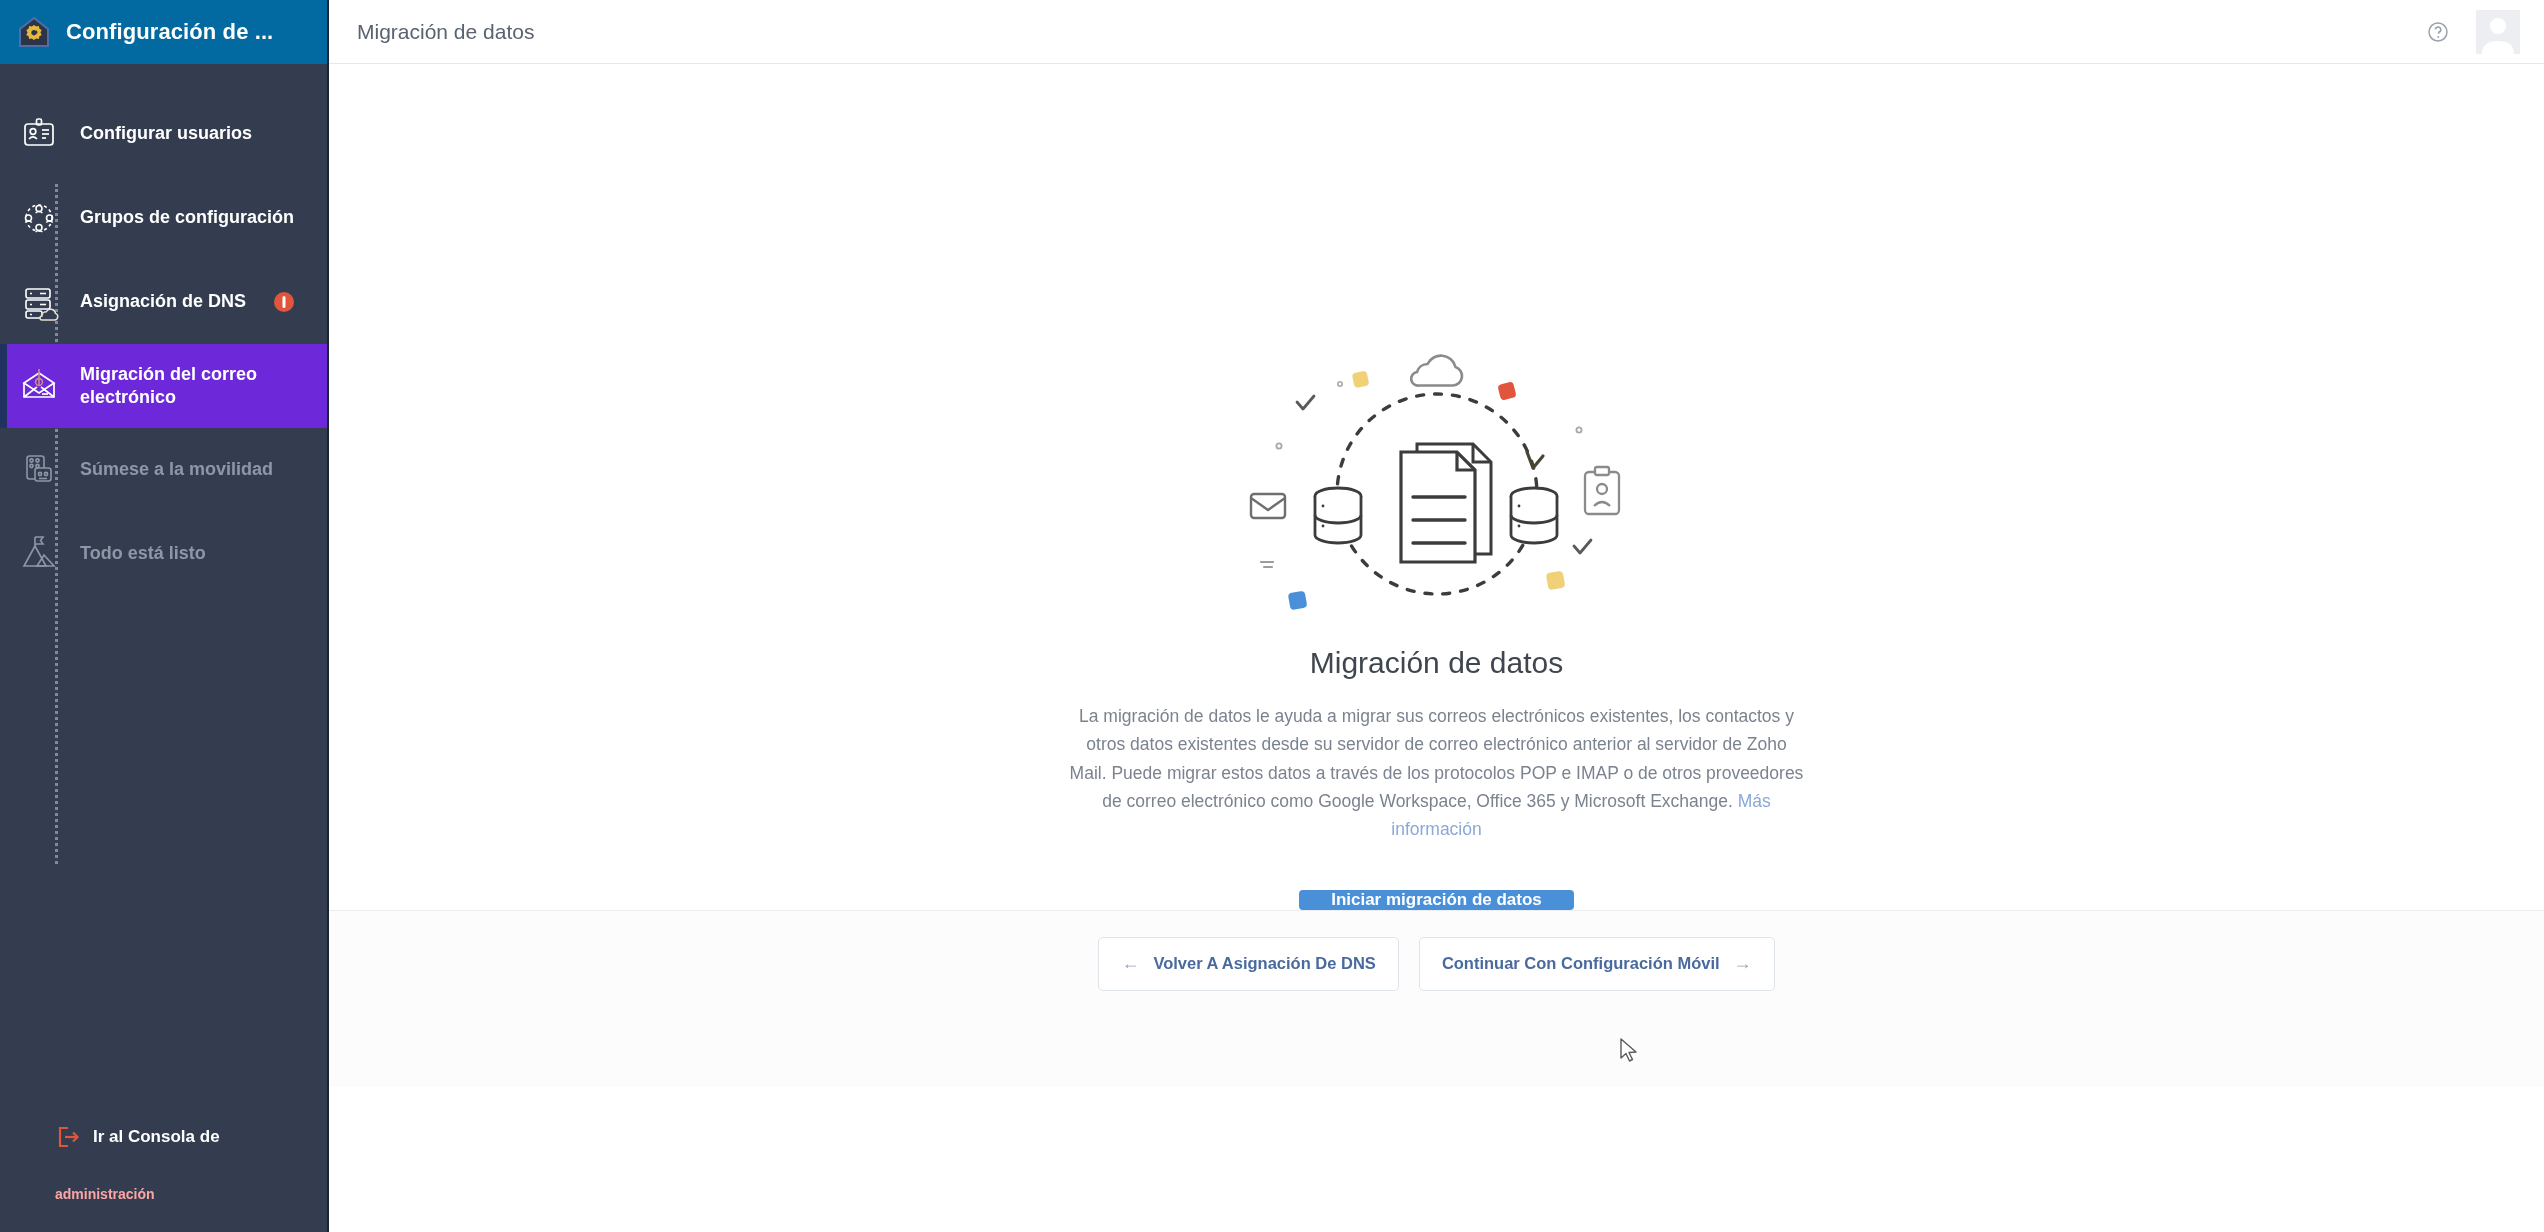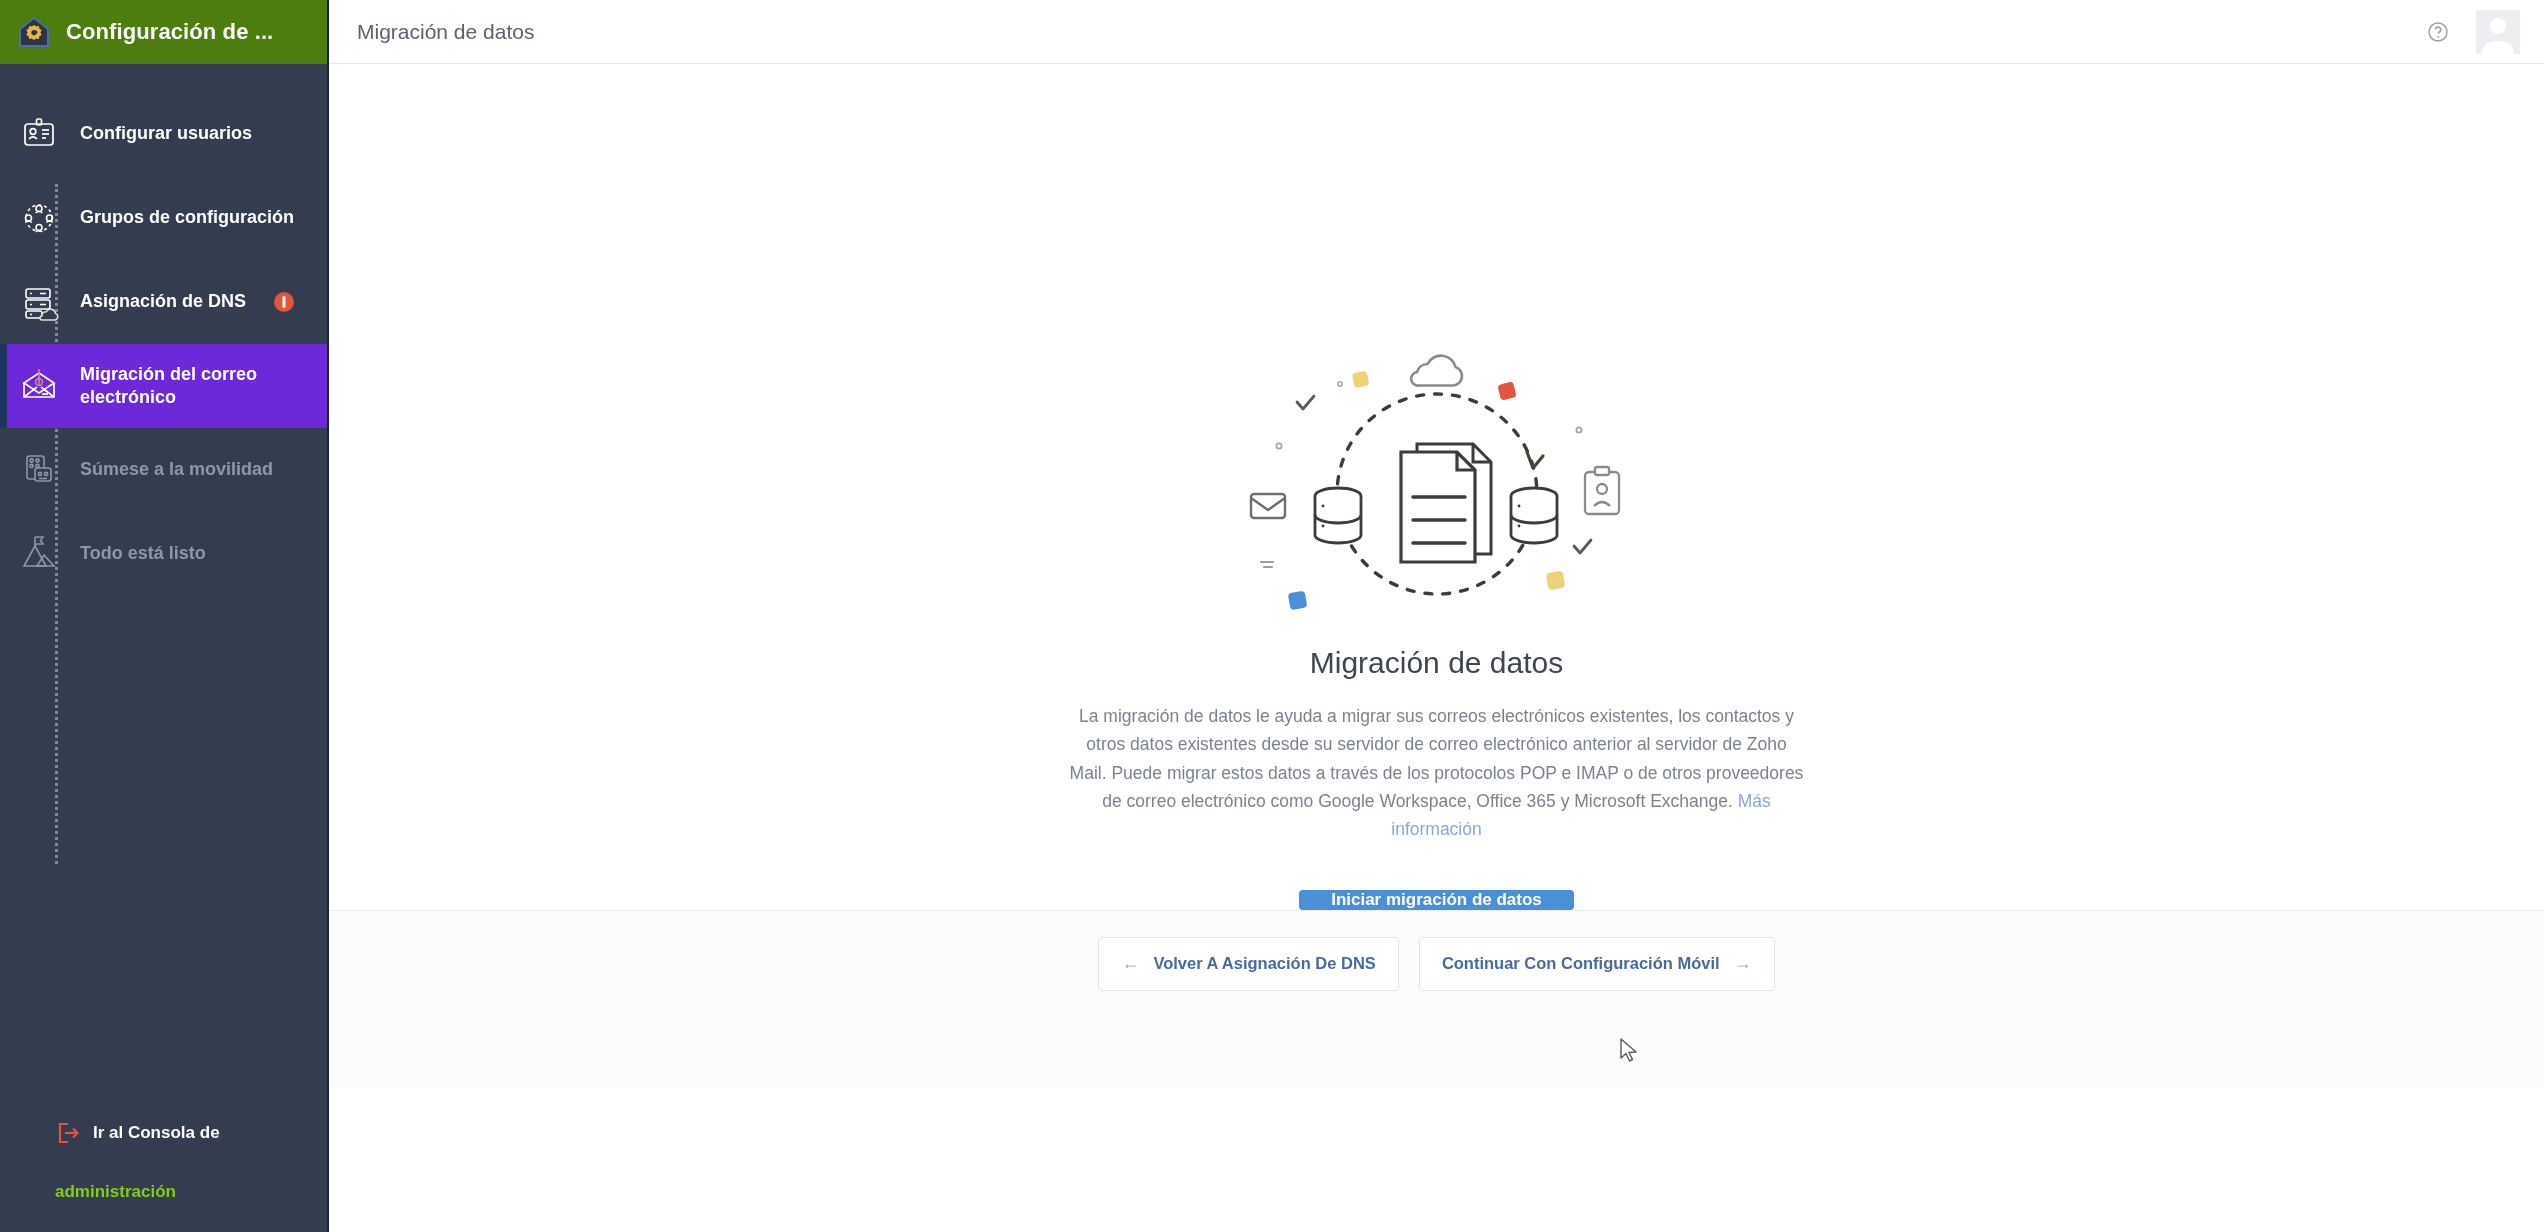--- a/index.html
+++ b/index.html
@@ -18,21 +18,21 @@
     background: #333d4f;
     border-right: 2px solid #1c2331;
     position: relative;
     flex: 0 0 329px;
     display: flex; flex-direction: column;
   }
   .sb-head {
     height: 64px; flex: 0 0 64px;
     display: flex; align-items: center; gap: 14px;
     padding-left: 16px;
-    background: #4d7c0f;
+    background: #0369a1;
   }
   .logo-box { width: 36px; height: 36px; display:block; }
   .sb-title {
     color: #ffffff; font-size: 22px; font-weight: 700;
     letter-spacing: .1px; white-space: nowrap;
   }
 
   .sb-steps { position: relative; padding-top: 28px; flex: 1 1 auto; }
   
   .spine {
@@ -75,21 +75,21 @@
 
   .sb-foot { flex: 0 0 auto; padding: 0 0 30px 0; }
   .foot-link {
     display: flex; align-items: center; gap: 12px;
     padding-left: 55px;
     color: #ffffff; font-size: 17px; font-weight: 700;
   }
   .foot-link .ic { width: 26px; height: 26px; flex:0 0 26px; display:block; }
   .foot-link2 {
     padding-left: 55px; margin-top: 36px;
-    color: #84cc16; font-size: 17px; font-weight: 700;
+    color: #fca5a5; font-size: 14px; font-weight: 700;
   }
 
   
   .main { flex: 1 1 auto; height: 967px; display: flex; flex-direction: column; background:#fff; }
 
   .topbar {
     height: 64px; flex: 0 0 64px;
     border-bottom: 1px solid #e6e8ec;
     display: flex; align-items: center;
     padding: 0 24px 0 28px;

